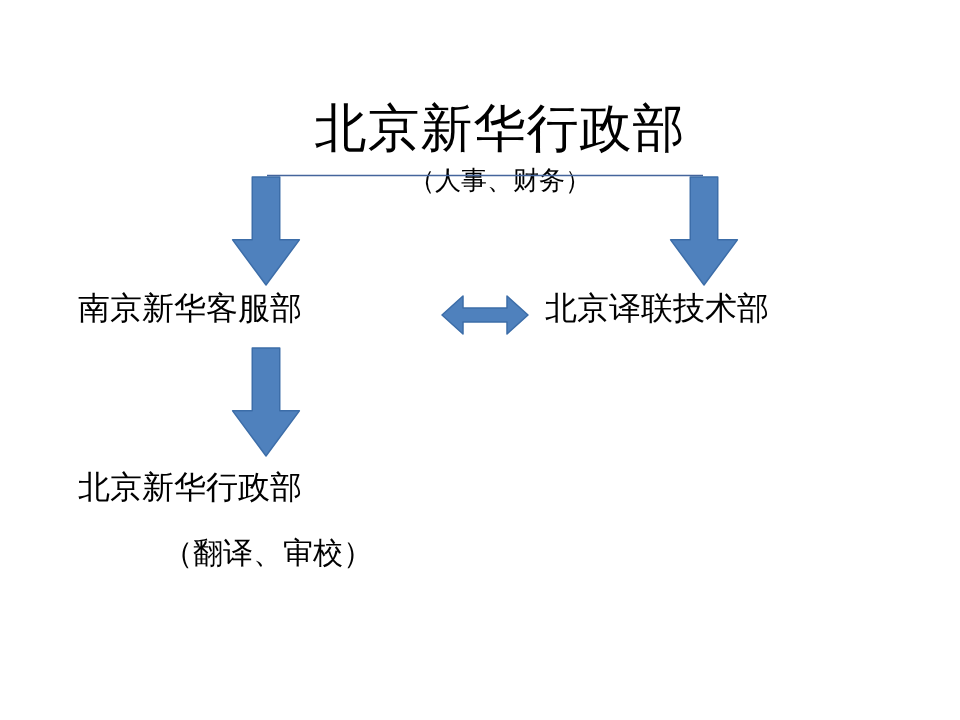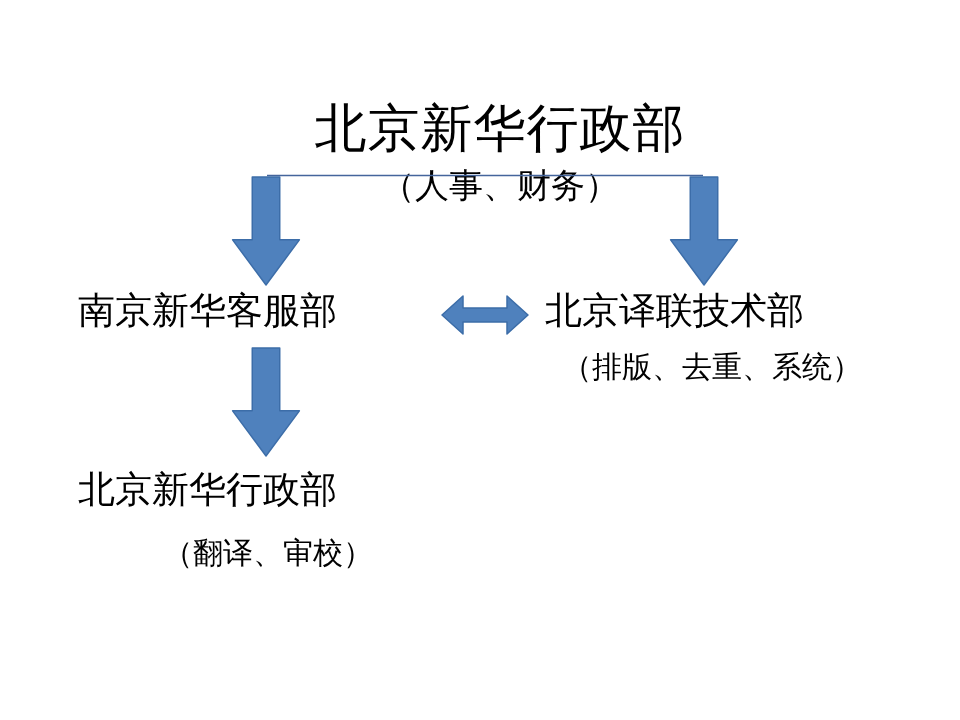--- a/index.html
+++ b/index.html
@@ -24,21 +24,21 @@
     text-align: center;
   }
   .title {
     font-size: 52px;
     line-height: 1.15;
     letter-spacing: 1px;
     white-space: nowrap;
     margin-top: 35px;
   }
   .subtitle {
-    font-size: 34px;
+    font-size: 26px;
     margin-top: 4px;
     white-space: nowrap;
   }
   .connector {
     position: absolute;
     left: 267px;
     top: 174px;
   }
   .down-arrow {
     position: absolute;
@@ -50,21 +50,21 @@
   .down-arrow.a3 { left: 231px; top: 347px; }
   .double-arrow {
     position: absolute;
     left: 441px;
     top: 294px;
     width: 88px;
     height: 42px;
   }
   .node-label {
     position: absolute;
-    font-size: 37px;
+    font-size: 32px;
     line-height: 1.1;
     white-space: nowrap;
   }
   .label-left   { left: 78px;  top: 291px; }
   .label-right  { left: 545px; top: 291px; }
   .label-bottom { left: 78px;  top: 470px; }
   .node-subtitle {
     position: absolute;
     font-size: 30px;
     line-height: 1.1;
@@ -95,21 +95,20 @@
     <polygon points="21,1 49,1 49,65 69,65 35,111 1,65 21,65" stroke-width="1.5" stroke-linejoin="round" fill="#4f81bd" stroke="#3c6da8"></polygon>
   </svg>
 
   <div class="node-label label-left">南京新华客服部</div>
 
   <svg class="double-arrow" viewBox="0 0 88 42">
     <polygon points="1,21 22,2 22,14 66,14 66,2 87,21 66,40 66,28 22,28 22,40" stroke-width="1.5" stroke-linejoin="round" fill="#4f81bd" stroke="#3c6da8"></polygon>
   </svg>
 
   <div class="node-label label-right">北京译联技术部</div>
-  <div class="node-subtitle subtitle-right">（排版、去重、系统）</div>
 
   <svg class="down-arrow a3" viewBox="0 0 70 112">
     <polygon points="21,1 49,1 49,65 69,65 35,111 1,65 21,65" stroke-width="1.5" stroke-linejoin="round" fill="#4f81bd" stroke="#3c6da8"></polygon>
   </svg>
 
   <div class="node-label label-bottom">北京新华行政部</div>
   <div class="node-subtitle subtitle-bottom">（翻译、审校）</div>
 
 </div>
 

